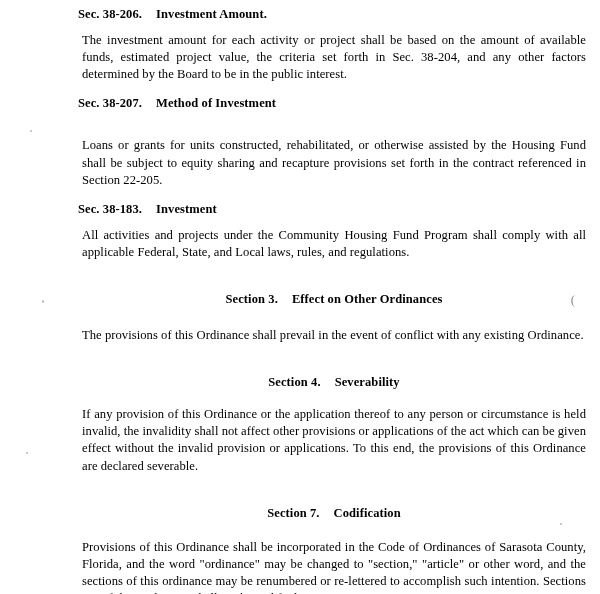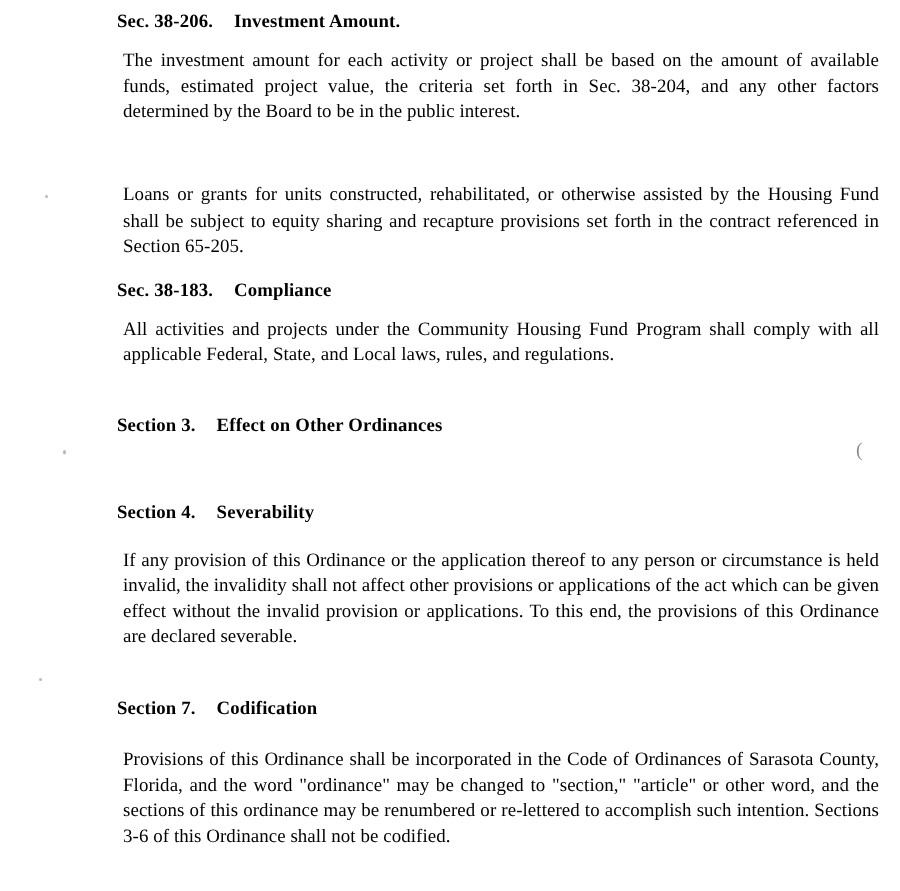--- a/index.html
+++ b/index.html
@@ -39,20 +39,21 @@
   }
   .section-heading .title {
     display: inline-block;
   }
   .gap-num-title {
     display: inline-block;
     width: 14px;
   }
   .underlined {
     text-decoration: underline;
+    text-align: center;
   }
   p.para {
     font-size: 12.6px;
     line-height: 1.36;
     margin: 4px;
     text-align: justify;
     text-justify: inter-word;
     letter-spacing: 0.05px;
   }
   .sp-6 { height: 6px; }
@@ -84,38 +85,42 @@
   <div class="doc-body">
     <div class="top-pad"></div>
 
     <div class="section-heading">
       <span class="num">Sec. 38-206.</span><span class="gap-num-title"></span><span class="title">Investment Amount.</span>
     </div>
     <div class="sp-6"></div>
     <p class="para">The investment amount for each activity or project shall be based on the amount of available funds, estimated project value, the criteria set forth in Sec. 38-204, and any other factors determined by the Board to be in the public interest.</p>
     <div class="sp-8"></div>
 
+    <div class="section-heading">
+      <span class="num">Sec. 38-207.</span><span class="gap-num-title"></span><span class="title">Method of Investment</span>
+    </div>
     <div class="sp-6"></div>
     <div class="sp-8"></div>
 
     <div class="sp-8"></div>
-    <p class="para">Loans or grants for units constructed, rehabilitated, or otherwise assisted by the Housing Fund shall be subject to equity sharing and recapture provisions set forth in the contract referenced in Section 65-205.</p>
+    <p class="para">Loans or grants for units constructed, rehabilitated, or otherwise assisted by the Housing Fund shall be subject to equity sharing and recapture provisions set forth in the contract referenced in Section 22-205.</p>
     <div class="sp-8"></div>
 
     <div class="section-heading">
-      <span class="num">Sec. 38-183.</span><span class="gap-num-title"></span><span class="title">Compliance</span>
+      <span class="num">Sec. 38-183.</span><span class="gap-num-title"></span><span class="title">Investment</span>
     </div>
     <div class="sp-6"></div>
     <p class="para">All activities and projects under the Community Housing Fund Program shall comply with all applicable Federal, State, and Local laws, rules, and regulations.</p>
     <div class="sp-26"></div>
 
     <div class="section-heading underlined">
       <span class="num">Section 3.</span><span class="gap-num-title"></span><span class="title">Effect on Other Ordinances</span>
     </div>
     <div class="sp-16"></div>
+    <p class="para">The provisions of this Ordinance shall prevail in the event of conflict with any existing Ordinance.</p>
     <div class="sp-26"></div>
 
     <div class="section-heading underlined">
       <span class="num">Section 4.</span><span class="gap-num-title"></span><span class="title">Severability</span>
     </div>
     <div class="sp-12"></div>
     <p class="para">If any provision of this Ordinance or the application thereof to any person or circumstance is held invalid, the invalidity shall not affect other provisions or applications of the act which can be given effect without the invalid provision or applications.  To this end, the provisions of this Ordinance are declared severable.</p>
     <div class="sp-26"></div>
 
     <div class="section-heading underlined">

